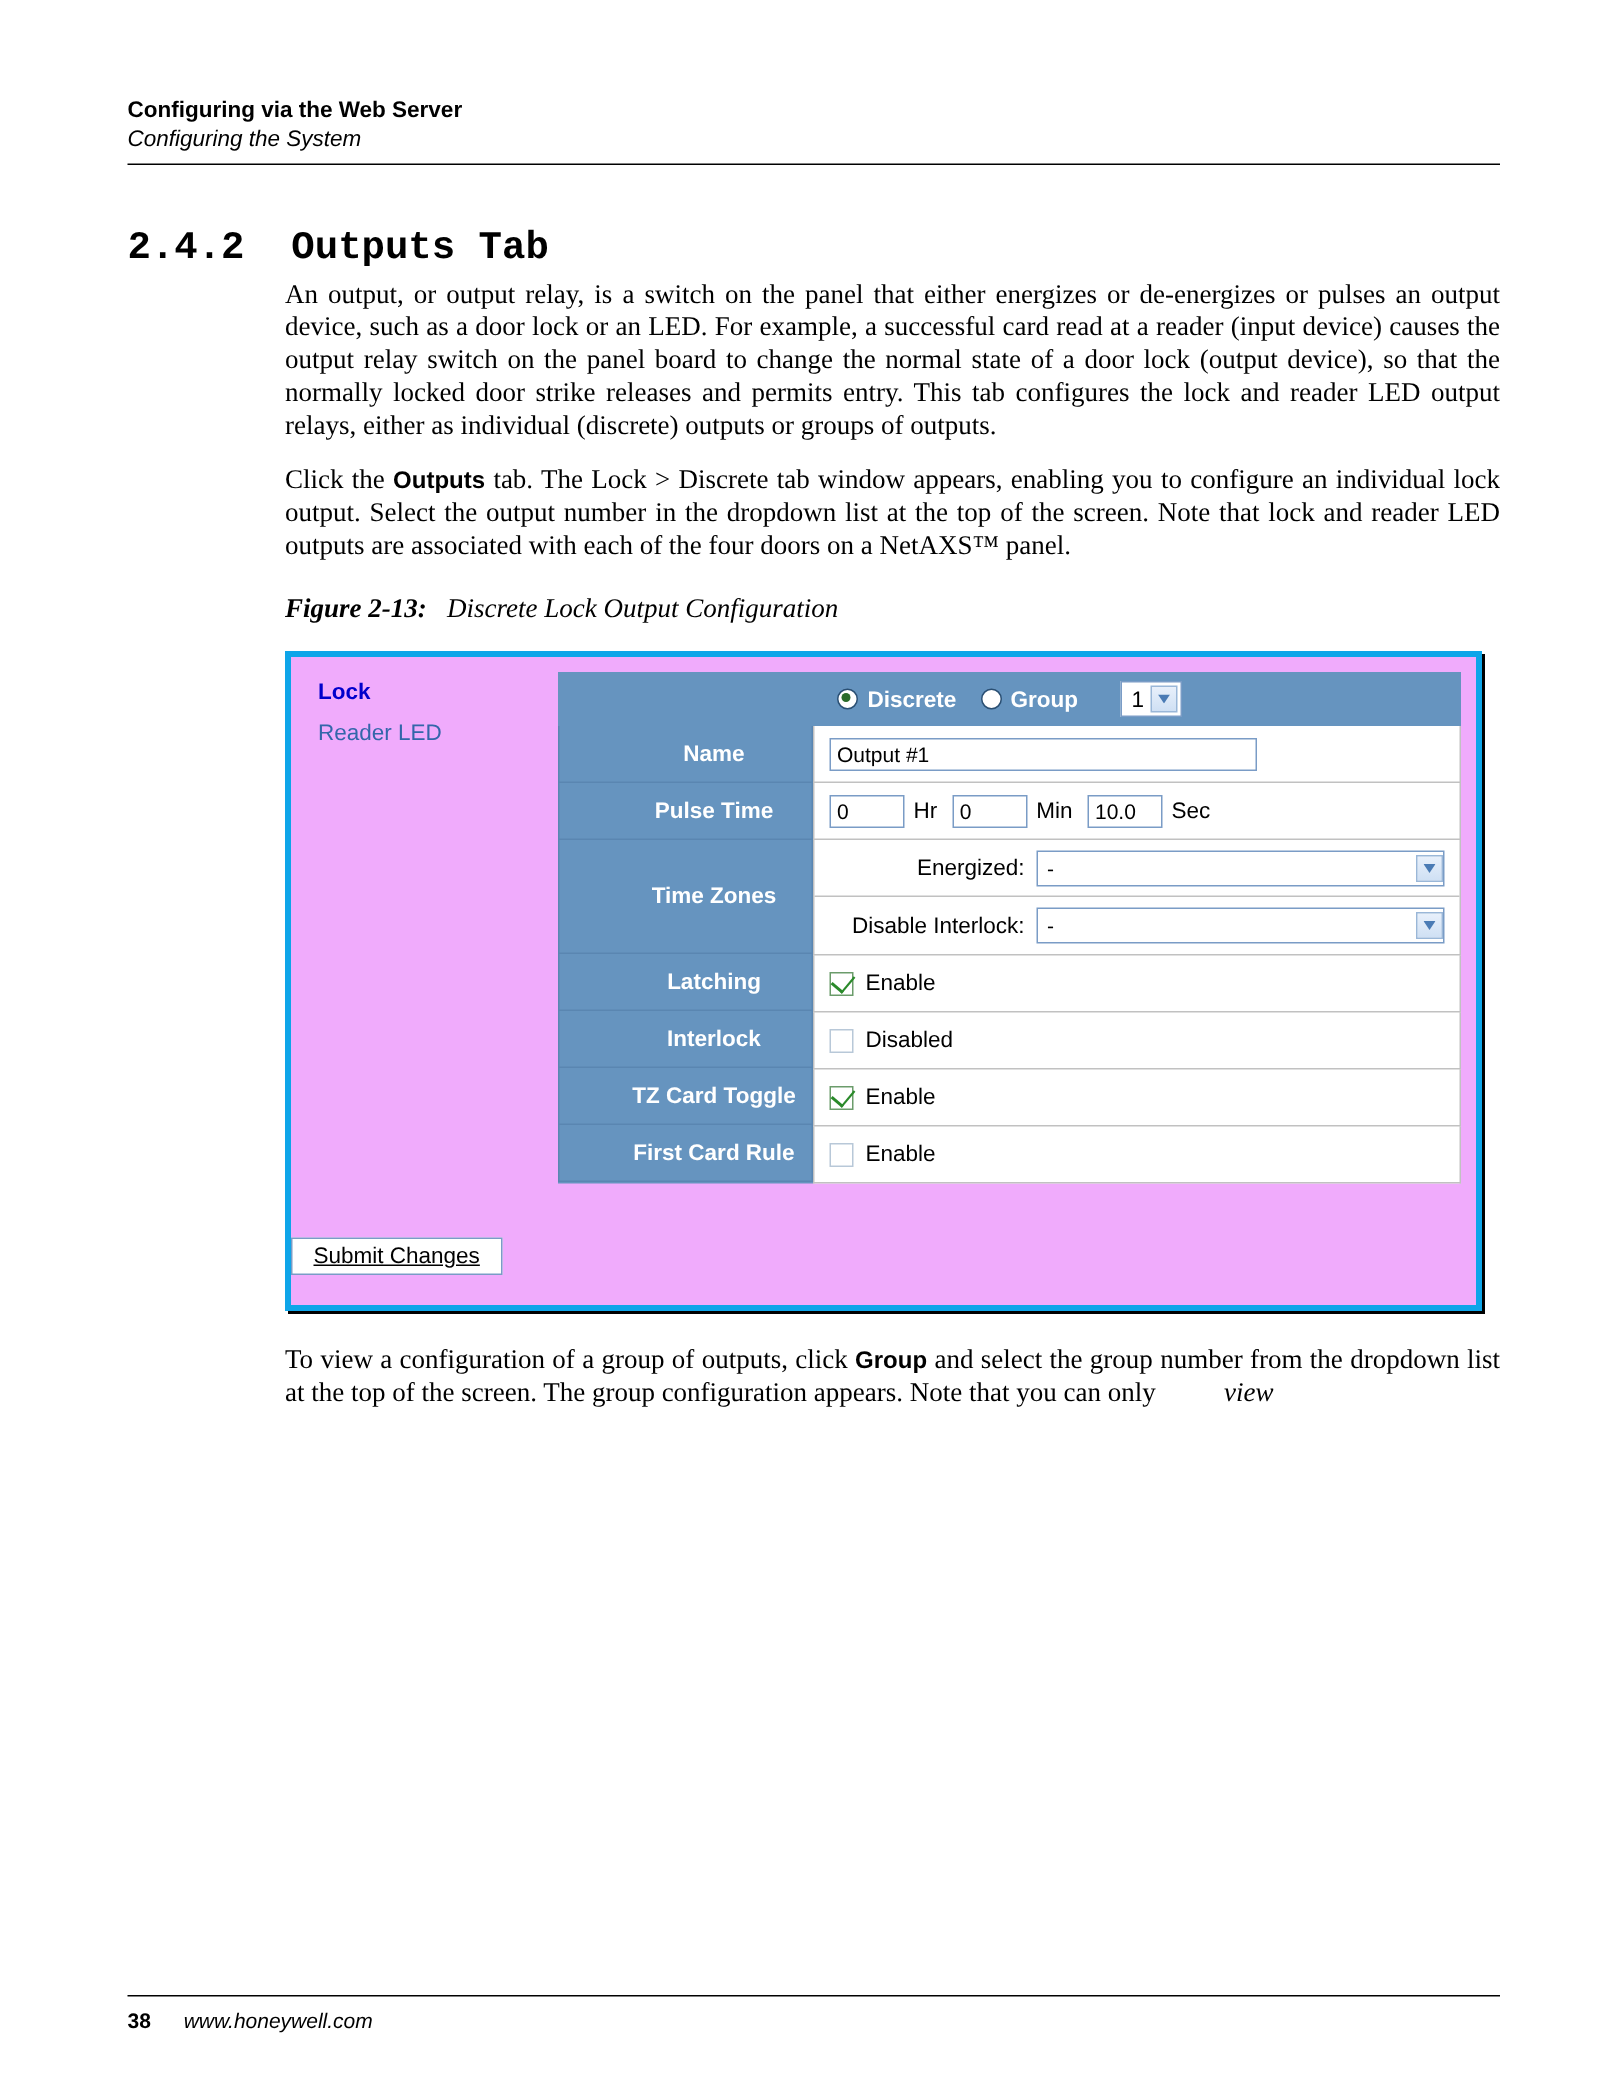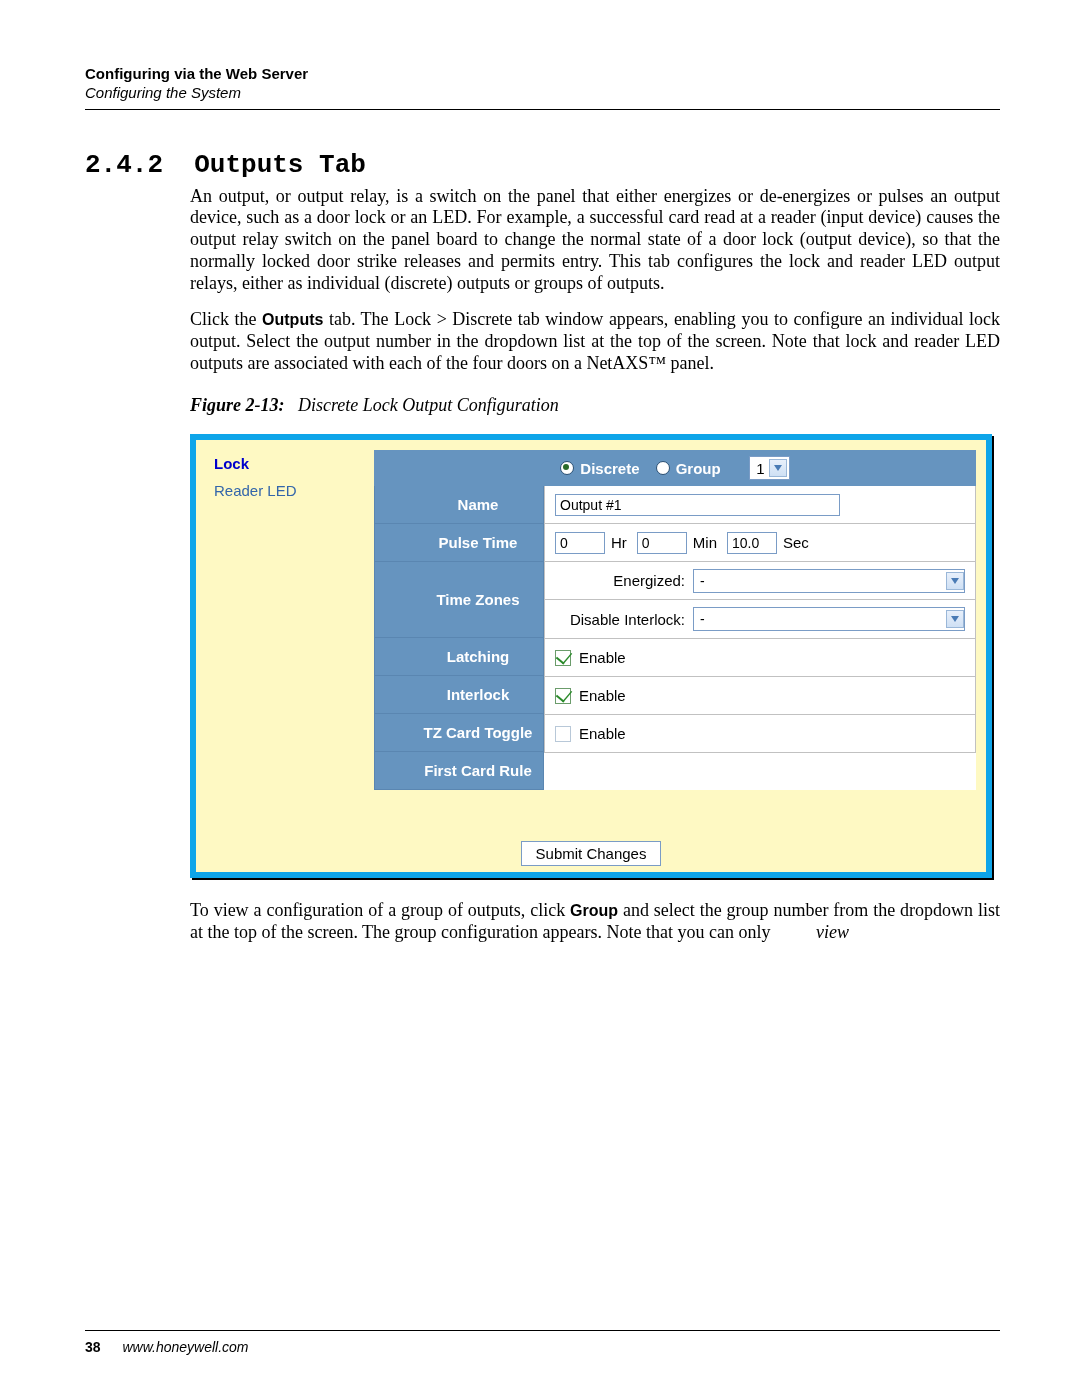--- a/index.html
+++ b/index.html
@@ -40,29 +40,29 @@
   .bold-inline { font-family: Arial, Helvetica, sans-serif; font-weight: bold; font-size: 16px; }
 
   .figure-caption {
     margin: 20px 0 18px 105px;
     font-style: italic;
     font-size: 18px;
   }
   .figure-caption .label { font-weight: bold; }
 
   .figure-frame {
-    border: 6px solid #0ea5e9;
+    border: 4px solid #0ea5e9;
     box-shadow: 2px 2px 0 #000;
     margin-left: 105px;
     width: 790px;
     height: 432px;
     position: relative;
     font-family: Arial, Helvetica, sans-serif;
     font-size: 15px;
-    background: #fef9c3;
+    background: #f0abfc;
   }
   .sidebar {
     position: absolute;
     top: 10px; left: 18px;
     line-height: 1.8;
   }
   .sidebar .lock { color: #0000cc; font-weight: bold; }
   .sidebar .reader { color: #3366aa; }
 
   .panel {
@@ -199,24 +199,24 @@
     left: 1px; top: -2px;
     width: 12px; height: 12px;
     border-right: 2px solid #2a8a2a;
     border-bottom: 2px solid #2a8a2a;
     transform: rotate(40deg) scaleX(0.7);
   }
   .checkbox.grey { border-color: #b8c8d8; }
 
   .submit-wrap {
     position: absolute;
-    bottom: 6px;
+    bottom: 20px;
     left: 0; right: 0;
     display: flex;
-    justify-content: center;
+    text-decoration: underline;
   }
   .submit-btn {
     border: 1px solid #7a9cc6;
     background: #fff;
     padding: 3px 14px;
     font-family: Arial, Helvetica, sans-serif;
     font-size: 15px;
   }
 
   .footer {
@@ -325,20 +325,24 @@
                     </svg>
                 </span>
               </div>
             </div>
           </div>
           <div class="row">
             <span class="checkbox checked"></span>
             <span>Enable</span>
           </div>
           <div class="row">
+            <span class="checkbox grey"></span>
+            <span>Disabled</span>
+          </div>
+          <div class="row">
             <span class="checkbox checked"></span>
             <span>Enable</span>
           </div>
           <div class="row">
             <span class="checkbox grey"></span>
             <span>Enable</span>
           </div>
         </div>
       </div>
     </div>

